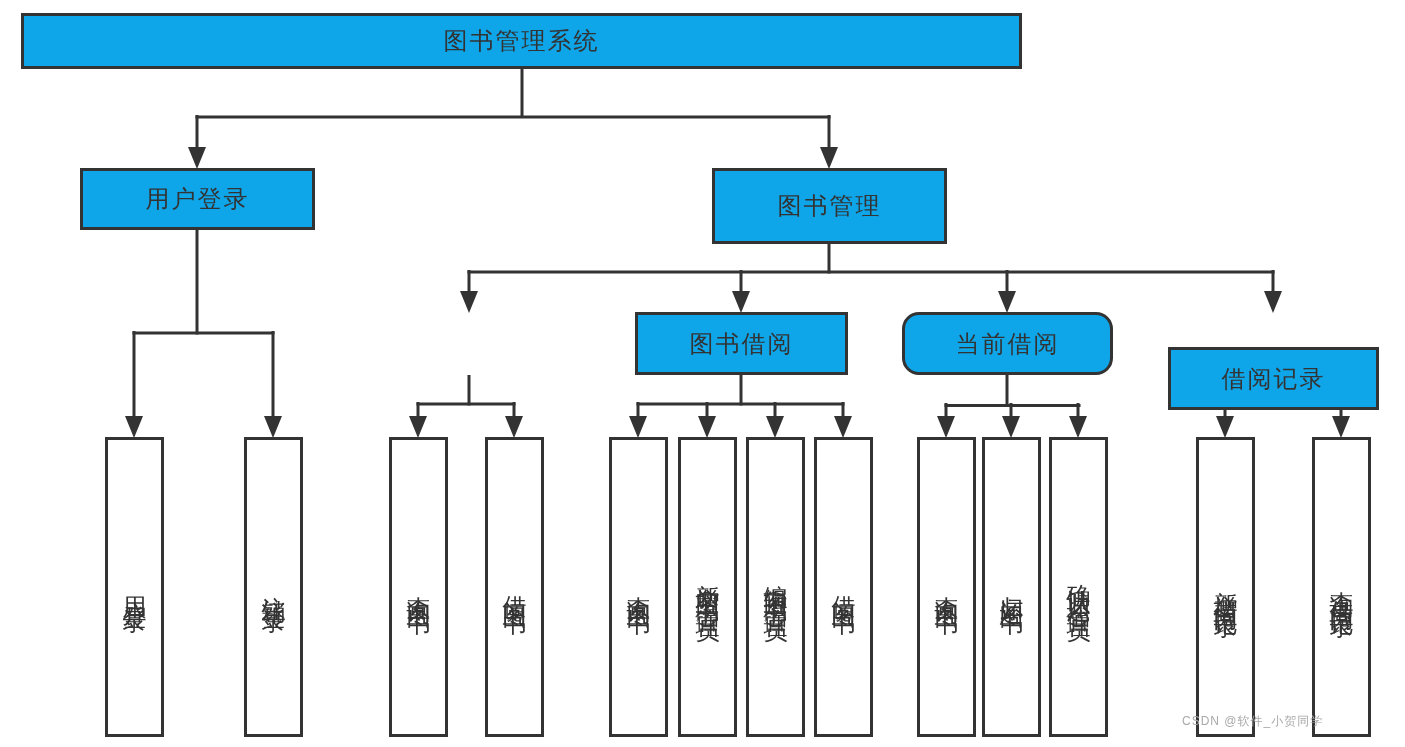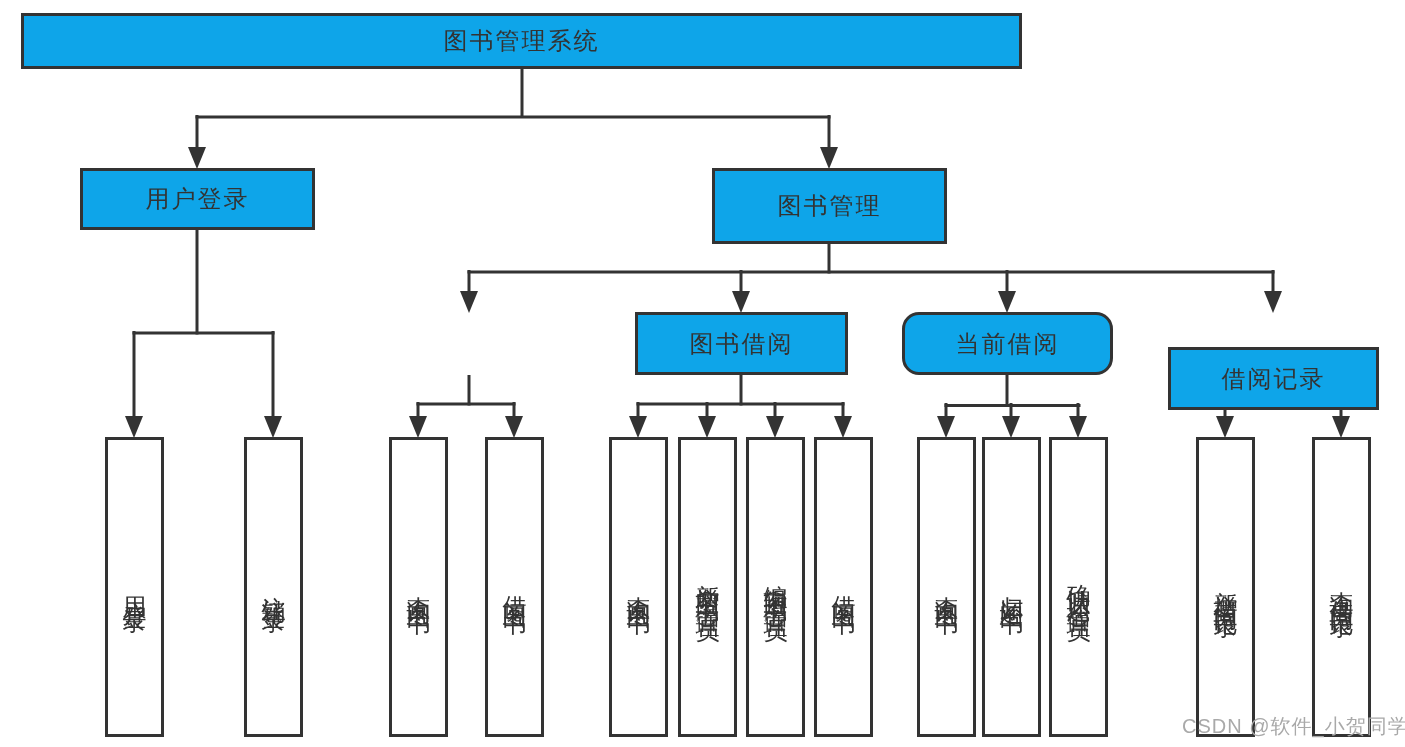--- a/index.html
+++ b/index.html
@@ -43,21 +43,21 @@
     writing-mode:vertical-rl;
     text-orientation:mixed;
     letter-spacing:5px;
     line-height:1;
     white-space:nowrap;
   }
   #watermark{
     position:absolute;
     left:1182px;top:713px;
     width:220px;
-    font-size:20px;
+    font-size:12px;
     color:var(--wm);
     letter-spacing:1px;
     white-space:nowrap;
     z-index:3;
   }
 </style>
 </head>
 <body>
 
 <div id="canvas">

